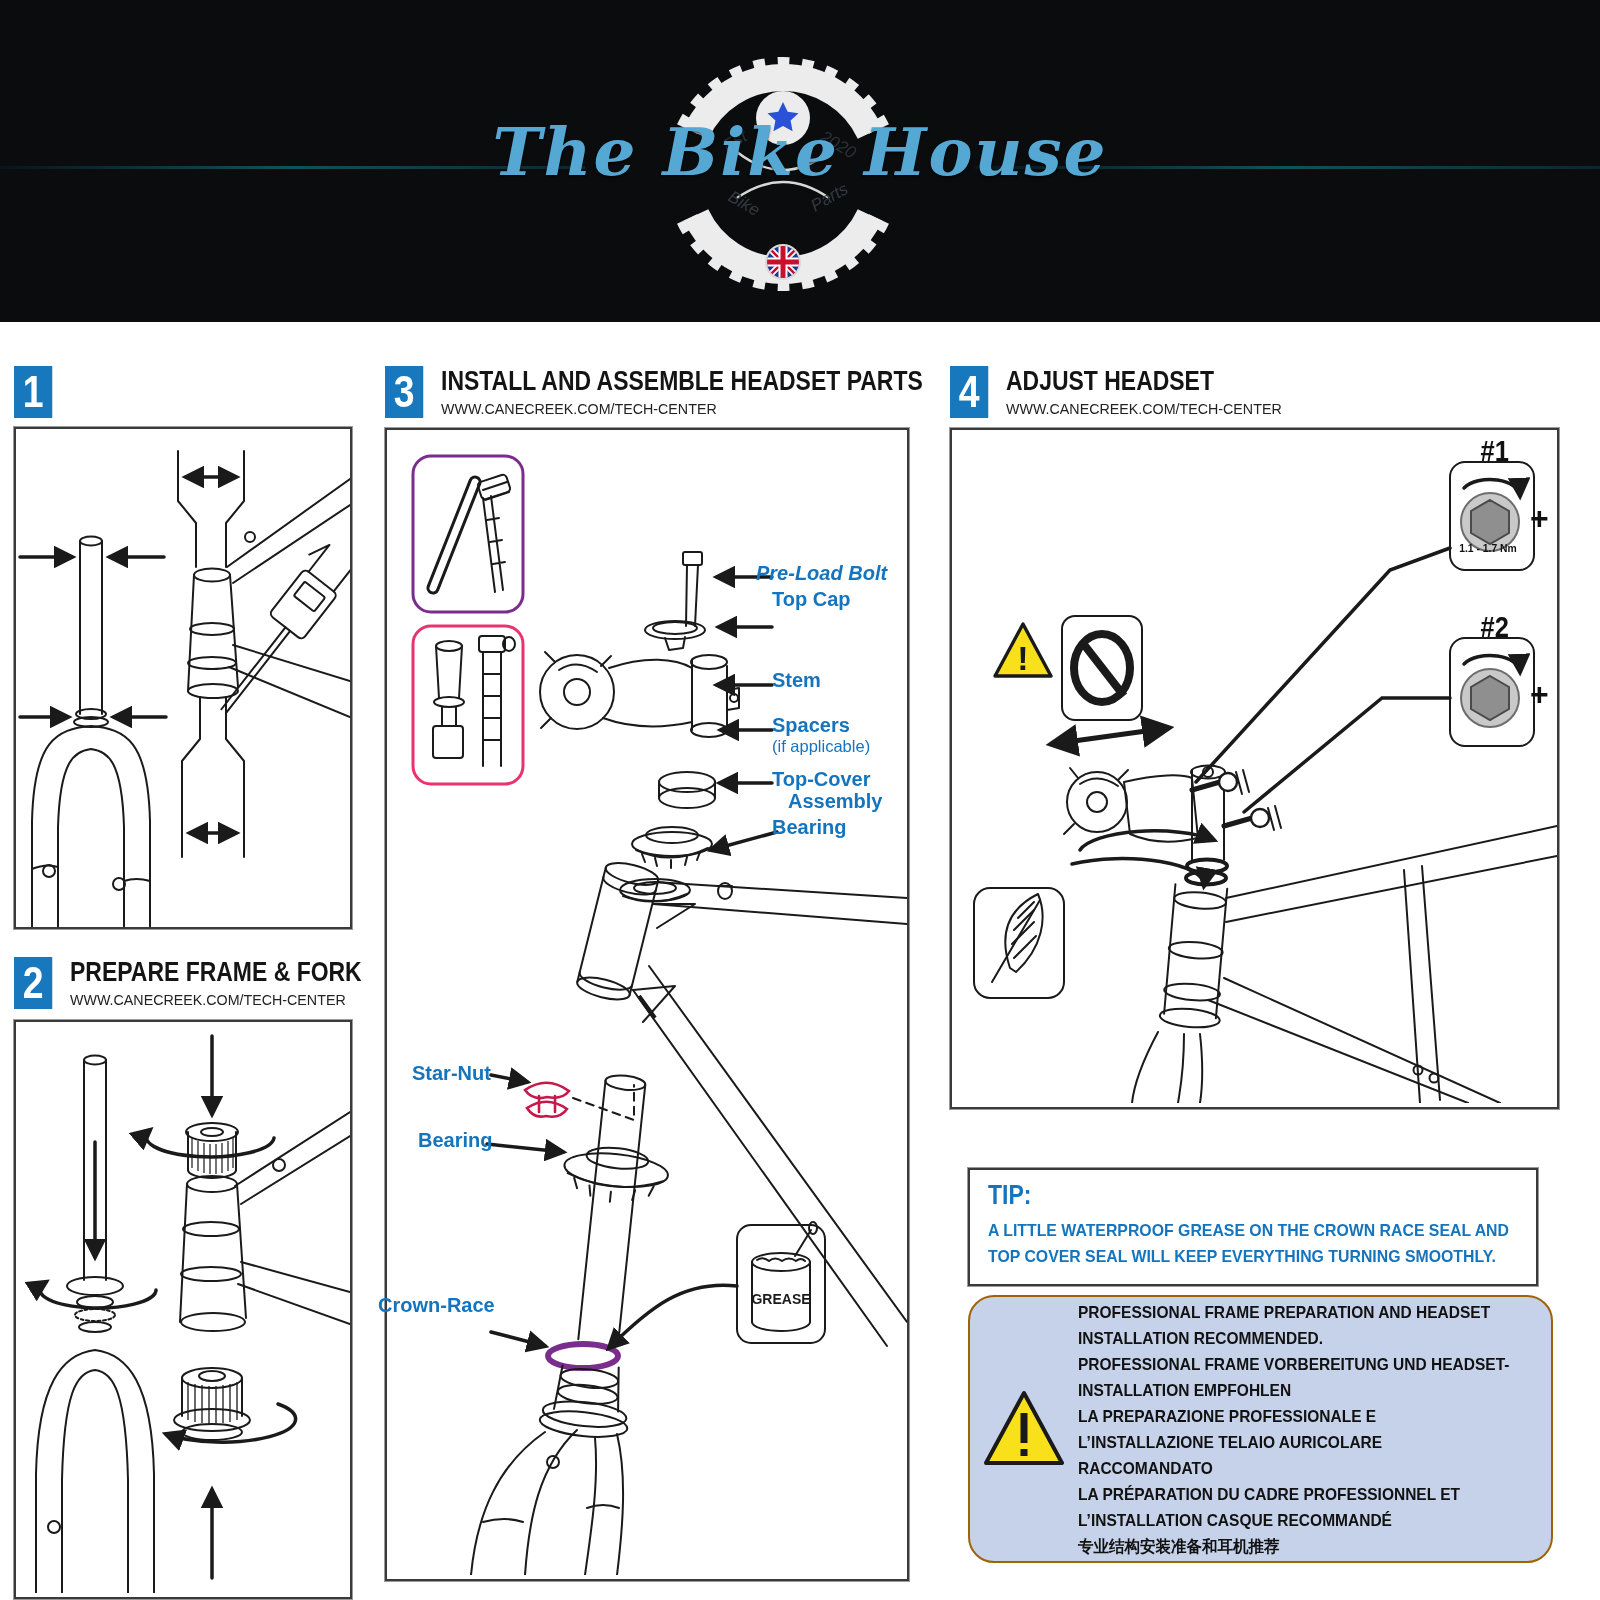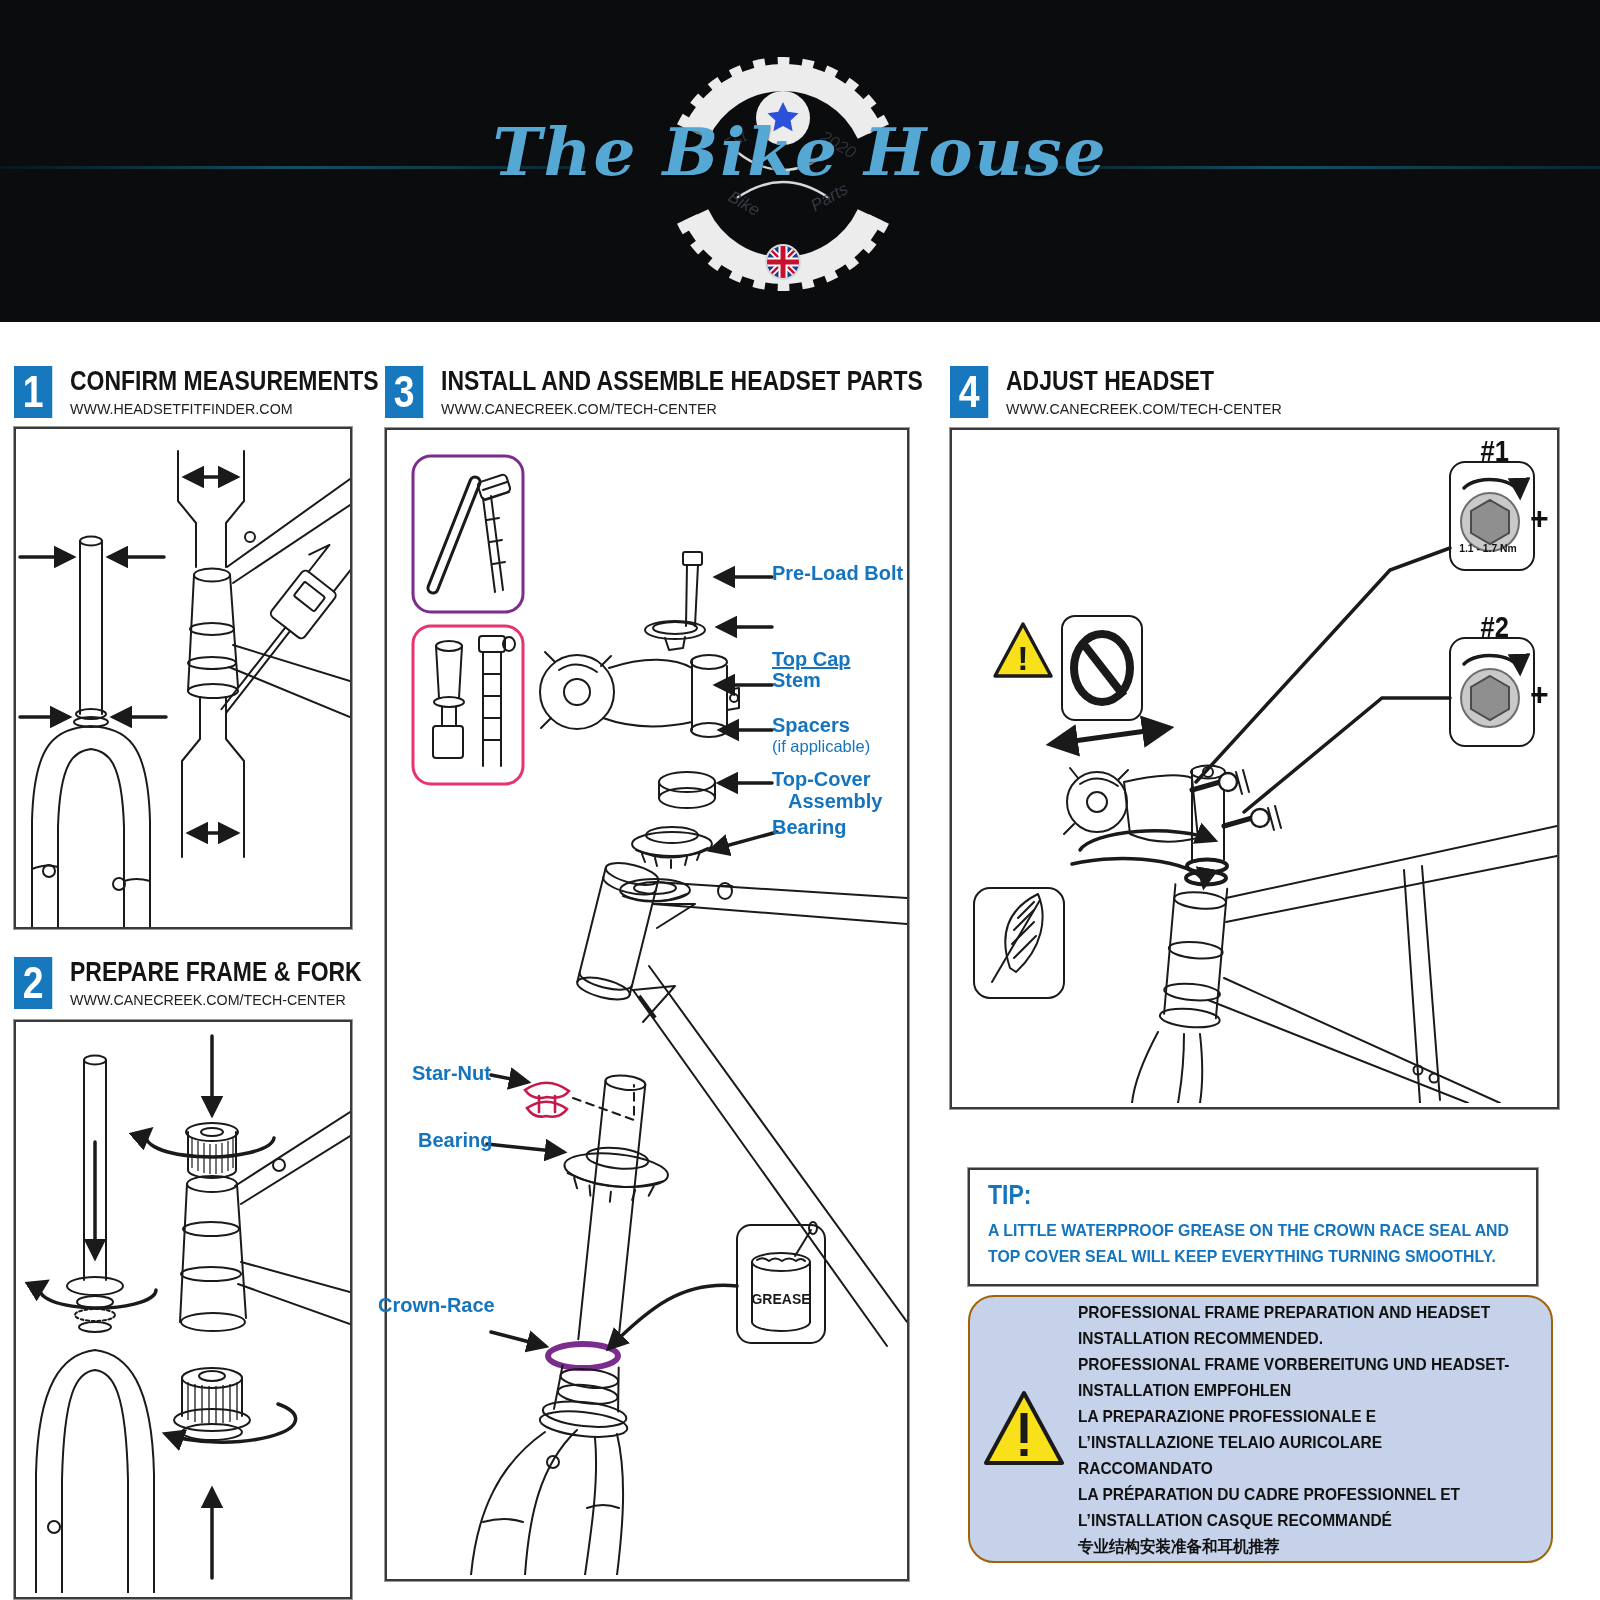--- a/index.html
+++ b/index.html
@@ -93,24 +93,20 @@
           <path d="M160,214 V254 M140,234 H180" stroke="#fff" stroke-width="9"></path>
           <path d="M160,214 V254 M140,234 H180" stroke="#c8102e" stroke-width="5"></path>
         </g>
       </g>
     </svg>
     <div id="brand-script">The Bike House</div>
   </div>
 
   <div class="sec-head" style="left:14px;top:366px;">
     <div class="sec-num">1</div>
-    <div>
-        <div class="sec-title">CONFIRM MEASUREMENTS</div>
-         <div class="sec-url">WWW.HEADSETFITFINDER.COM</div>
-      </div>
   </div>
   <div class="sec-head" style="left:385px;top:366px;">
     <div class="sec-num">3</div>
     <div>
         <div class="sec-title">INSTALL AND ASSEMBLE HEADSET PARTS</div>
          <div class="sec-url">WWW.CANECREEK.COM/TECH-CENTER</div>
       </div>
   </div>
   <div class="sec-head" style="left:950px;top:366px;">
     <div class="sec-num">4</div>
@@ -367,22 +363,22 @@
         <ellipse cx="394" cy="832" rx="29" ry="9" class="ln" stroke-width="2.4"></ellipse>
         <path d="M370,830 Q376,826 382,831 Q388,826 395,831 Q402,826 409,831 Q414,827 418,831" class="ln" stroke-width="1.4"></path>
         <path d="M365,832 L365,892 M423,832 L423,892" class="ln" stroke-width="2.4"></path>
         <path d="M365,892 A 29,9 0 0 0 423,892" class="ln" stroke-width="2.4"></path>
         <text x="394" y="874" text-anchor="middle" font-size="14" font-weight="bold" fill="#1a1a1a">GREASE</text>
         <path d="M350,856 C296,850 262,878 222,918" class="lnb" marker-end="url(#a3)"></path>
       </g>
     </svg>
   </div>
 
-  <div class="plabel" style="left:772px;top:562px;">Pre-Load Bolt</div>
-  <div class="plabel" style="left:772px;top:648px;text-decoration:underline;">Top Cap</div>
+  <div class="plabel" style="left:756px;top:562px;font-style:italic;">Pre-Load Bolt</div>
+  <div class="plabel" style="left:772px;top:588px;">Top Cap</div>
   <div class="plabel" style="left:772px;top:669px;">Stem</div>
   <div class="plabel" style="left:772px;top:714px;">Spacers</div>
   <div class="plabel small" style="left:772px;top:737px;">(if applicable)</div>
   <div class="plabel" style="left:772px;top:768px;">Top-Cover</div>
   <div class="plabel" style="left:772px;top:790px;margin-left:16px;">Assembly</div>
   <div class="plabel" style="left:772px;top:816px;">Bearing</div>
   <div class="plabel" style="left:412px;top:1062px;">Star-Nut</div>
   <div class="plabel" style="left:418px;top:1129px;">Bearing</div>
   <div class="plabel" style="left:378px;top:1294px;">Crown-Race</div>
 

